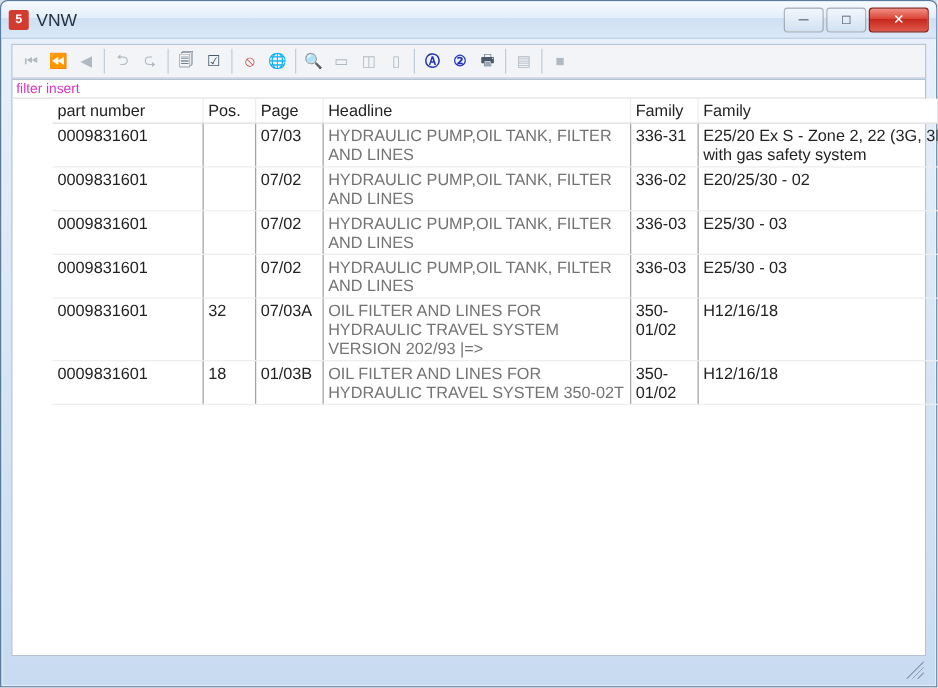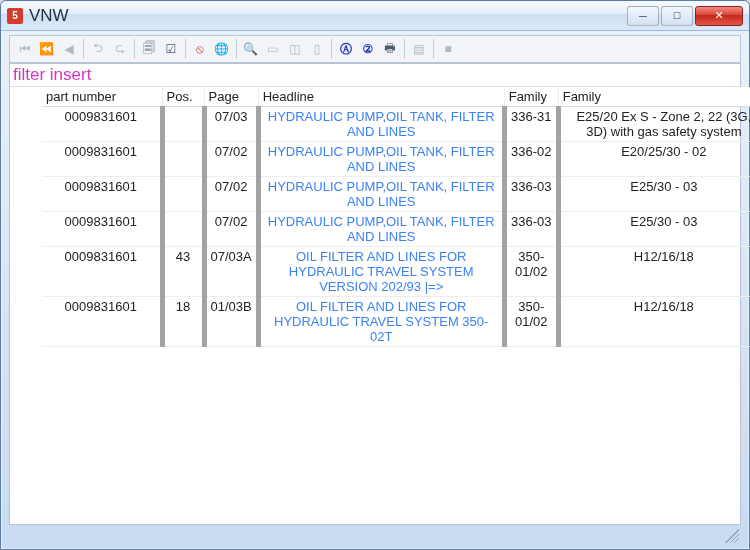--- a/index.html
+++ b/index.html
@@ -31,21 +31,21 @@
   }
   .app-icon {
     width: 16px; height: 16px;
     background: #d43b2f;
     border-radius: 2px;
     margin-right: 6px;
     position: relative;
     display:flex;align-items:center;justify-content:center;
     color:#fff;font-weight:bold;font-size:10px;
   }
-  .title-text { color: #25313f; font-size: 17px; flex: 1; }
+  .title-text { color: #25313f; font-size: 14px; flex: 1; }
   .win-controls { display: flex; gap: 2px; }
   .win-btn {
     width: 32px; height: 20px;
     border-radius: 3px;
     border: 1px solid rgba(0,0,0,0.25);
     display:flex;align-items:center;justify-content:center;
     background: linear-gradient(to bottom,#f2f7fd,#d2e1f2);
     font-size:11px;color:#3a4a5c;
   }
   .win-btn.max { font-size:9px; }
@@ -73,21 +73,21 @@
   .tb-btn.disabled { color:#b0b8c2; }
   .tb-sep { width:1px; height:20px; background:#c4ced9; margin:0 3px; }
   .content {
     position: absolute;
     top: 62px; left: 8px; right: 8px; bottom: 24px;
     background: #fff;
     border: 1px solid #b4c2d3;
   }
   .filter-label {
     color: #d436c0;
-    font-size: 17px;
+    font-size: 11px;
     padding: 1px 3px;
     border-bottom:1px solid #ddd;
     display:block;
   }
   table {
     width: 100%;
     border-collapse: collapse;
     font-size: 13px;
     margin-left: 32px;
   }
@@ -97,25 +97,24 @@
     color: #222;
     padding: 2px 4px;
     border-bottom:1px solid #ddd;
     border-right:1px solid #eee;
     background:#fff;
   }
   td {
     vertical-align: top;
     padding: 2px 4px;
     border-bottom:1px solid #eee;
-    border-right:5px solid #a3a3a3;
+    border-right:1px solid #a3a3a3;
     color:#222;
-    text-align:center;
-  }
-  td.link { color: #3b82f6; }
+  }
+  td.link { color: #737373; }
   .statusbar{
     position:absolute;left:8px;right:8px;bottom:4px;height:16px;
   }
   .resize-grip{
     position:absolute;right:2px;bottom:2px;width:14px;height:14px;
     background:
       linear-gradient(135deg, transparent 0 50%, #8ea4bd 50% 55%, transparent 55% 65%, #8ea4bd 65% 70%, transparent 70% 80%, #8ea4bd 80% 85%, transparent 85%);
   }
   col.c-part{width:120px;} col.c-pos{width:42px;} col.c-page{width:54px;}
   col.c-head{width:246px;} col.c-fam{width:54px;} col.c-model{}
@@ -211,21 +210,21 @@
           <tr>
             <td>0009831601</td>
             <td></td>
             <td>07/02</td>
             <td class="link">HYDRAULIC PUMP,OIL TANK,  FILTER AND LINES</td>
             <td>336-03</td>
             <td>E25/30 - 03</td>
           </tr>
           <tr>
             <td>0009831601</td>
-            <td>43</td>
+            <td>32</td>
             <td>07/03A</td>
             <td class="link">OIL FILTER AND LINES FOR HYDRAULIC TRAVEL SYSTEM VERSION 202/93 |=&gt;</td>
             <td>350-01/02</td>
             <td>H12/16/18</td>
           </tr>
           <tr>
             <td>0009831601</td>
             <td>18</td>
             <td>01/03B</td>
             <td class="link">OIL FILTER AND LINES FOR HYDRAULIC TRAVEL SYSTEM 350-02T</td>

